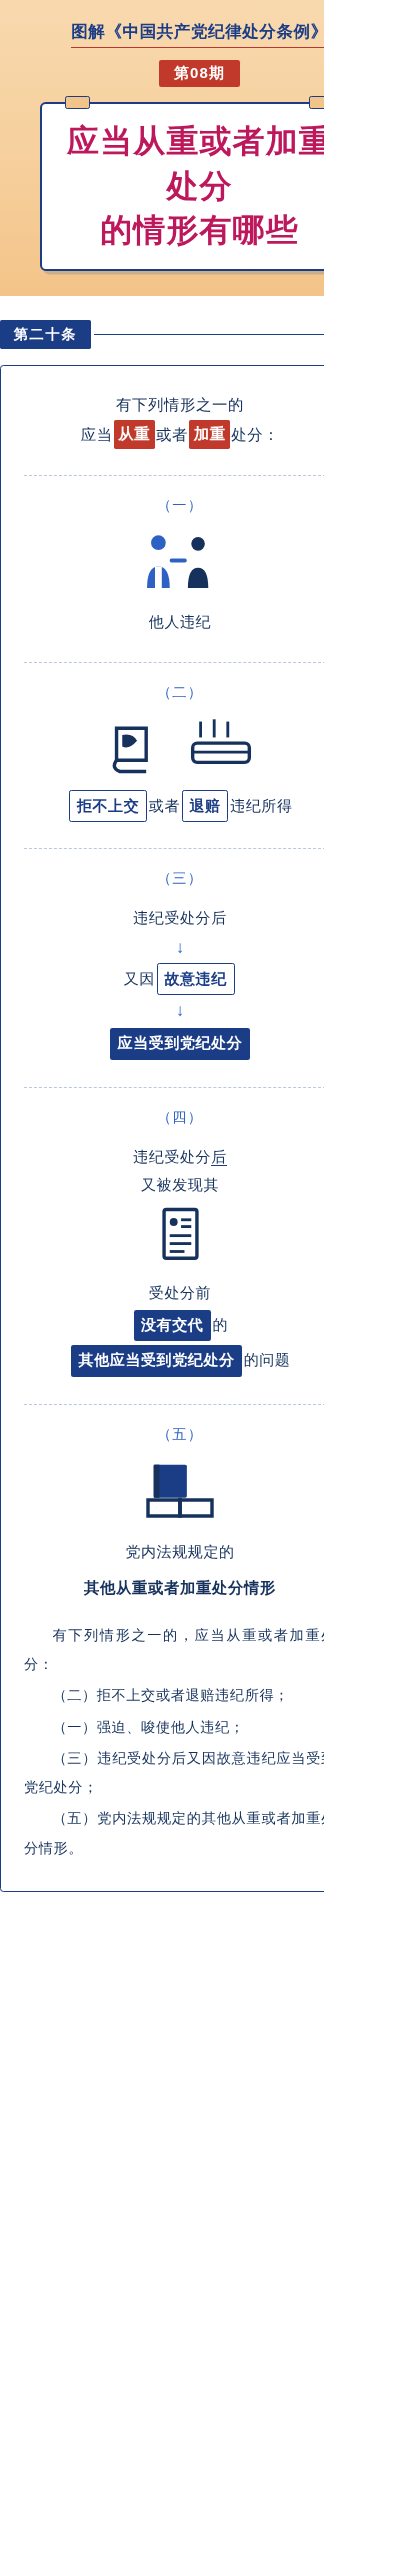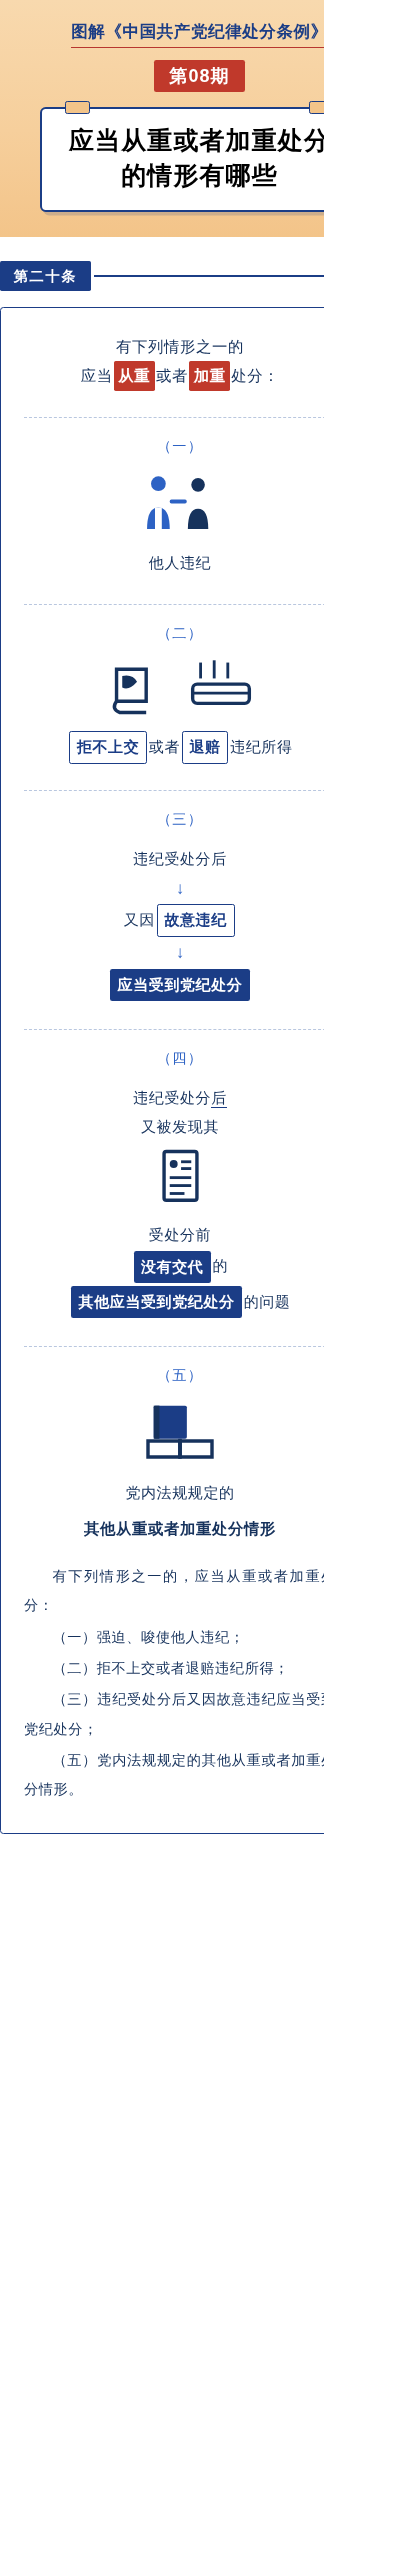--- a/index.html
+++ b/index.html
@@ -36,21 +36,21 @@
     line-height: 1.5;
     display: inline-block;
     border-bottom: 1.7px solid #b7362f;
     padding-bottom: 2.8px;
   }
   .hdr-issue {
     margin-top: 12.5px;
     display: inline-block;
     background: #c0392b;
     color: #ffffff;
-    font-size: 18px;
+    font-size: 15px;
     font-weight: bold;
     padding: 4px 15px;
     border-radius: 2.3px;
     letter-spacing: 1.1px;
   }
   .hdr-title-box {
     margin: 15px auto 0 auto;
     width: 319px;
     background: #ffffff;
     border: 2.3px solid #1b3d86;
@@ -65,23 +65,23 @@
     position: absolute;
     top: -8px;
     width: 23px; height: 10.3px;
     background: #f3c489;
     border: 1.7px solid #1b3d86;
     border-radius: 2.3px;
   }
   .hdr-title-box:before { left: 23px; }
   .hdr-title-box:after { right: 23px; }
   .hdr-title {
-    font-size: 25px;
-    font-weight: bold;
-    color: #000000;
+    font-size: 32px;
+    font-weight: bold;
+    color: #be185d;
     line-height: 1.38;
     letter-spacing: 1.1px;
     font-family: "Liberation Serif", serif;
   }
 
   
   .article-tag-wrap {
     width: 353px;
     margin: 24px auto 16px auto;
     display: flex;
@@ -334,22 +334,22 @@
           <path d="M70 70 h56 v28 h-56 z" fill="none" stroke="#16325c" stroke-width="6"></path>
           <line x1="70" y1="66" x2="70" y2="100" stroke="#16325c" stroke-width="6"></line>
         </svg>
       </span>
     </div>
     <div class="txt">党内法规规定的</div>
     <div class="strong-line">其他从重或者加重处分情形</div>
 
     <div class="closing">
       <p>有下列情形之一的，应当从重或者加重处分：</p>
+      <p>（二）拒不上交或者退赔违纪所得；</p>
       <p>（一）强迫、唆使他人违纪；</p>
-      <p>（二）拒不上交或者退赔违纪所得；</p>
       <p>（三）违纪受处分后又因故意违纪应当受到党纪处分；</p>
       <p>（五）党内法规规定的其他从重或者加重处分情形。</p>
     </div>
 
   </div>
 
   <div class="bottom-space"></div>
 </div>
 
 

